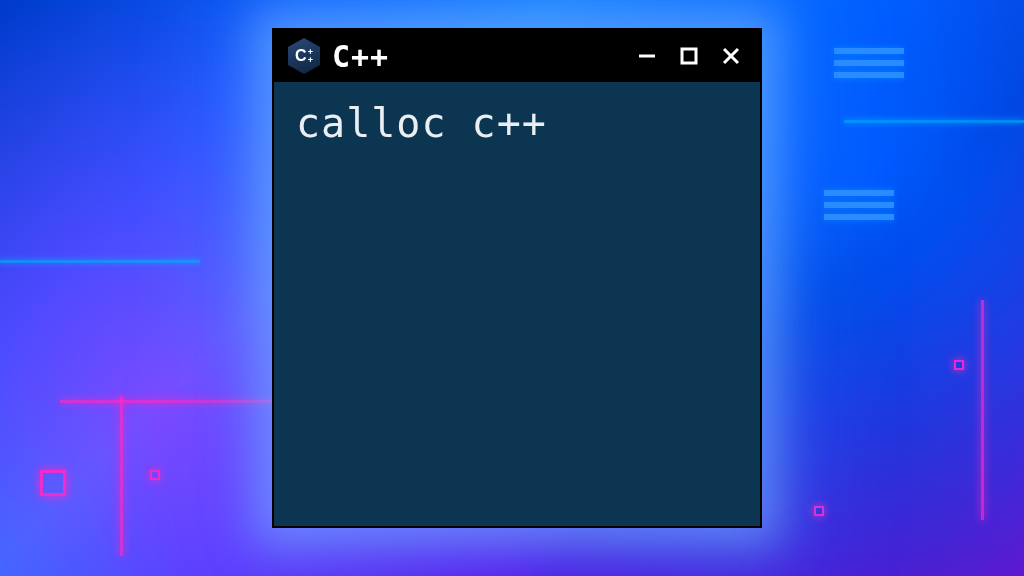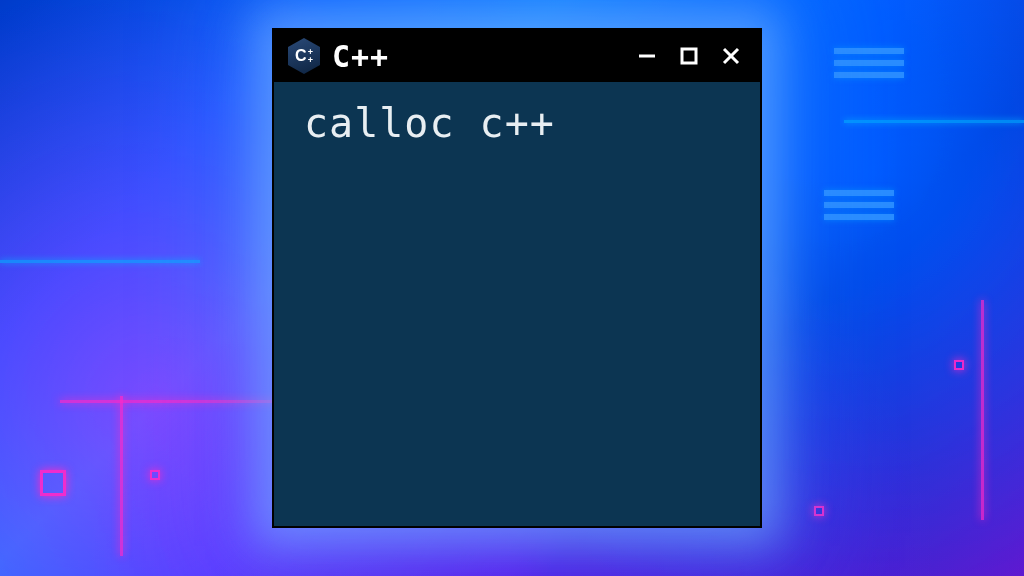--- a/index.html
+++ b/index.html
@@ -49,21 +49,21 @@
     color: #fff;
   }
   .titlebar .spacer { flex: 1; }
   .winbtn {
     width: 30px; height: 30px; display:flex; align-items:center; justify-content:center;
     color:#fff; cursor:pointer;
   }
   .winbtn svg { stroke:#fff; stroke-width:3; fill:none; }
 
   .content {
-    padding: 18px 30px;
+    padding: 18px 22px;
     font-family: "Consolas","DejaVu Sans Mono","Courier New",monospace;
     font-size: 40px;
     color: #e8eef2;
     letter-spacing: 1px;
   }
 
   
   .hex {
     width:32px; height:36px;
     background: linear-gradient(160deg,#2a4a78 0%, #0d2340 100%);

